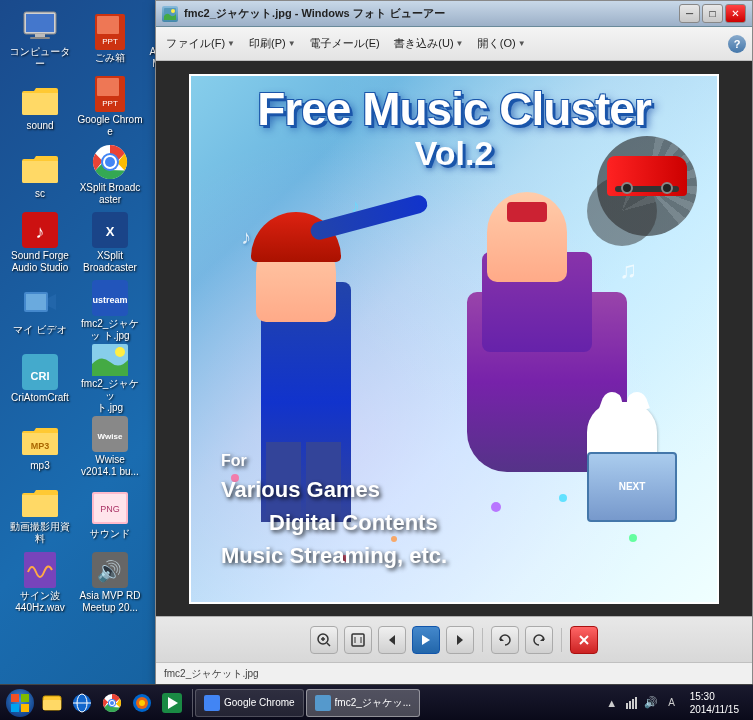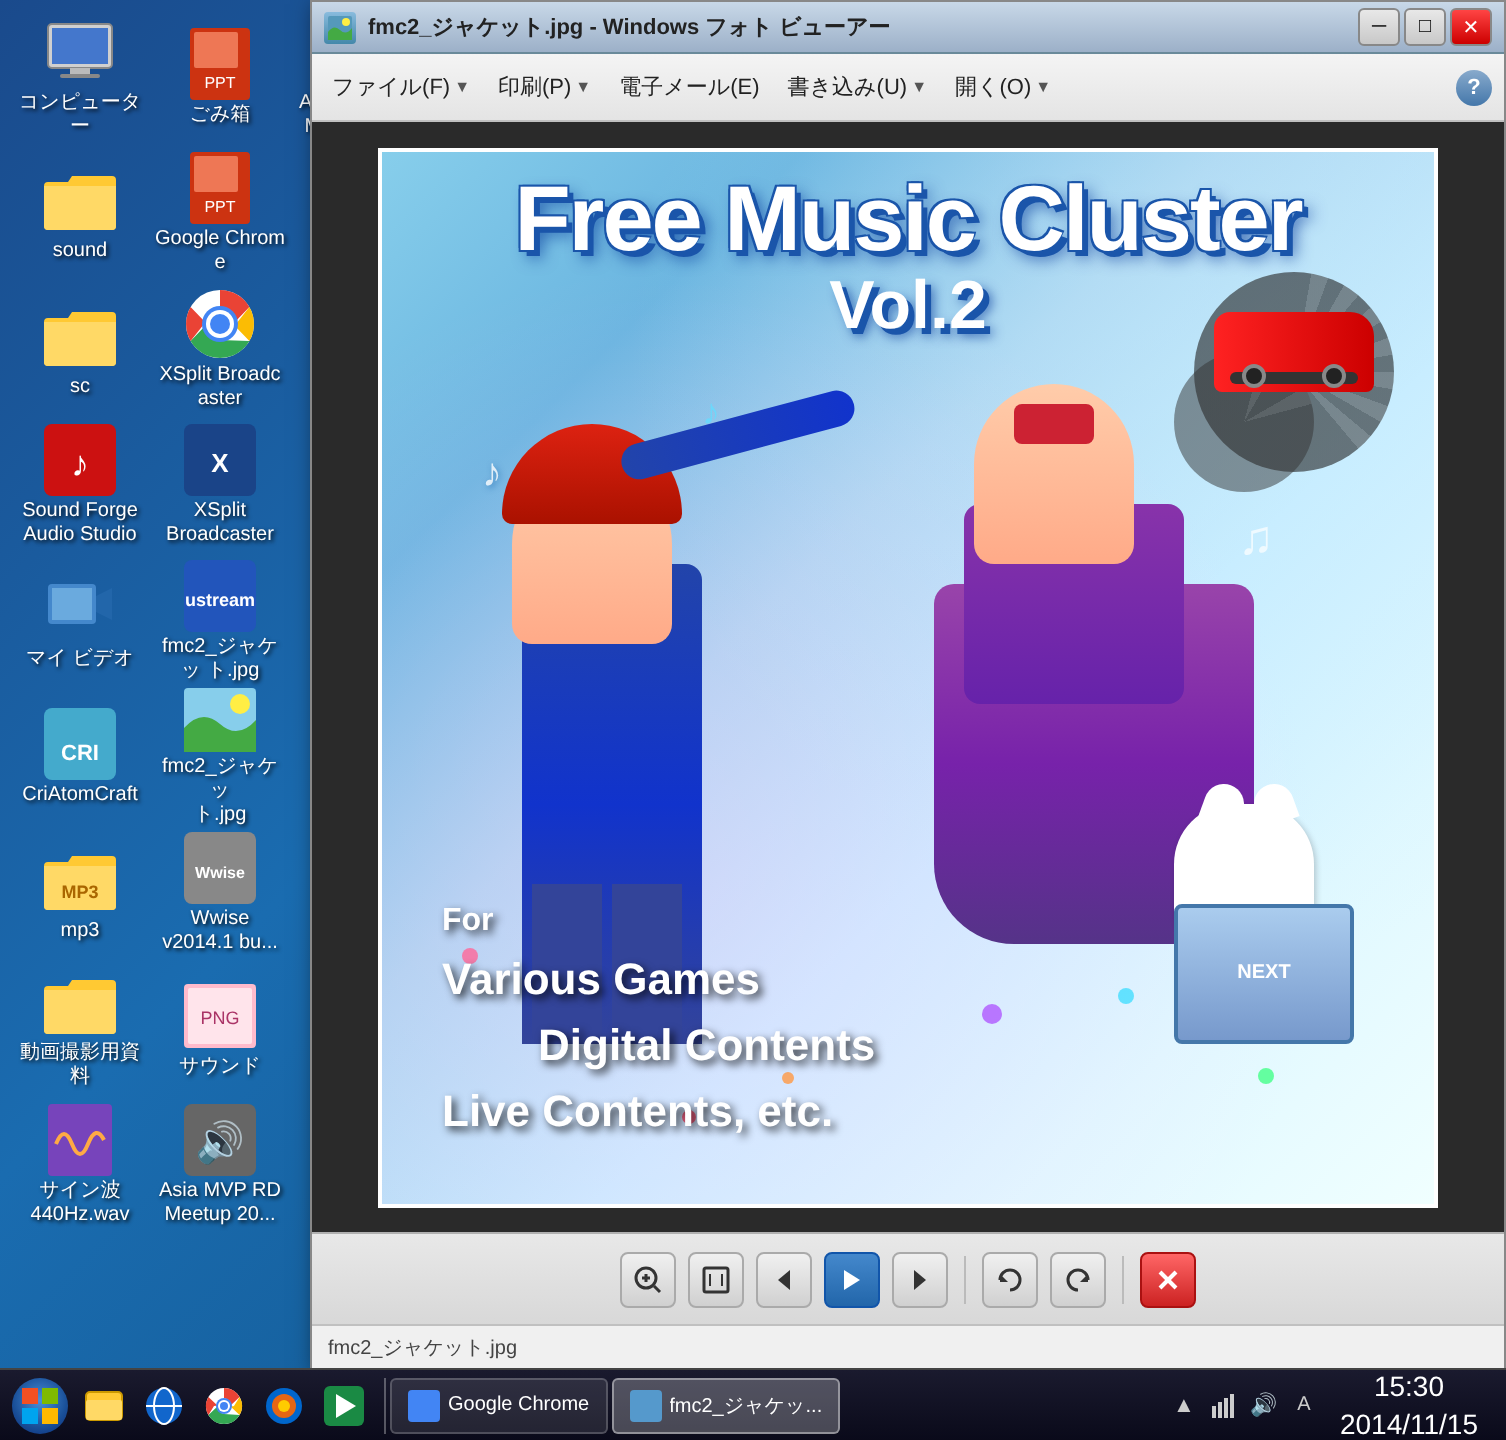--- a/index.html
+++ b/index.html
@@ -317,24 +317,24 @@
       height: 16px;
       display: flex;
       align-items: center;
       justify-content: center;
       font-size: 11px;
       color: #ccc;
       cursor: pointer;
     }
 
     .taskbar-clock {
-      font-size: 14px;
+      font-size: 10px;
       color: white;
       padding: 0 6px;
-      text-align: center;
+      text-align: left;
       line-height: 1.3;
     }
   </style>
 </head>
 <body>
 
 <div class="desktop">
 
   <div class="desktop-icons">
 
@@ -653,21 +653,21 @@
 
         <div style="position:absolute; top:10px; left:0; right:0; text-align:center;">
           <div style="font-size:46px; font-weight:900; color:white; text-shadow:3px 3px 0 #1a55aa, -1px -1px 0 #1a55aa, 1px -1px 0 #1a55aa, -1px 1px 0 #1a55aa, 4px 4px 8px rgba(0,50,150,0.7); font-family:'Arial Black',sans-serif; letter-spacing:-1px; line-height:1;">Free Music Cluster</div>
           <div style="font-size:34px; font-weight:900; color:white; text-shadow:3px 3px 0 #1a55aa, 4px 4px 6px rgba(0,50,150,0.7); font-family:'Arial Black',sans-serif; margin-top:2px;">Vol.2</div>
         </div>
 
         <div style="position:absolute; bottom:30px; left:30px;">
           <div style="font-size:16px; font-weight:bold; color:white; text-shadow:2px 2px 4px rgba(0,0,0,0.8); font-family:Arial,sans-serif; line-height:1.5;">For</div>
           <div style="font-size:22px; font-weight:bold; color:white; text-shadow:2px 2px 4px rgba(0,0,0,0.8); font-family:Arial,sans-serif; line-height:1.5;">Various Games</div>
           <div style="font-size:22px; font-weight:bold; color:white; text-shadow:2px 2px 4px rgba(0,0,0,0.8); font-family:Arial,sans-serif; line-height:1.5;margin-left:48px;">Digital Contents</div>
-          <div style="font-size:22px; font-weight:bold; color:white; text-shadow:2px 2px 4px rgba(0,0,0,0.8); font-family:Arial,sans-serif; line-height:1.5;">Live Contents, etc.</div>
+          <div style="font-size:22px; font-weight:bold; color:white; text-shadow:2px 2px 4px rgba(0,0,0,0.8); font-family:Arial,sans-serif; line-height:1.5;">Music Streaming, etc.</div>
         </div>
 
         <div style="position:absolute; bottom:80px; right:40px; width:90px; height:70px; background:linear-gradient(180deg,#aaccee 0%,#7799cc 100%); border-radius:4px; border:2px solid #4477aa; display:flex; align-items:center; justify-content:center;">
           <div style="font-size:10px; color:white; font-weight:bold; text-align:center;">NEXT</div>
         </div>
 
       </div>
     </div>
 
     <div class="pv-controls">

